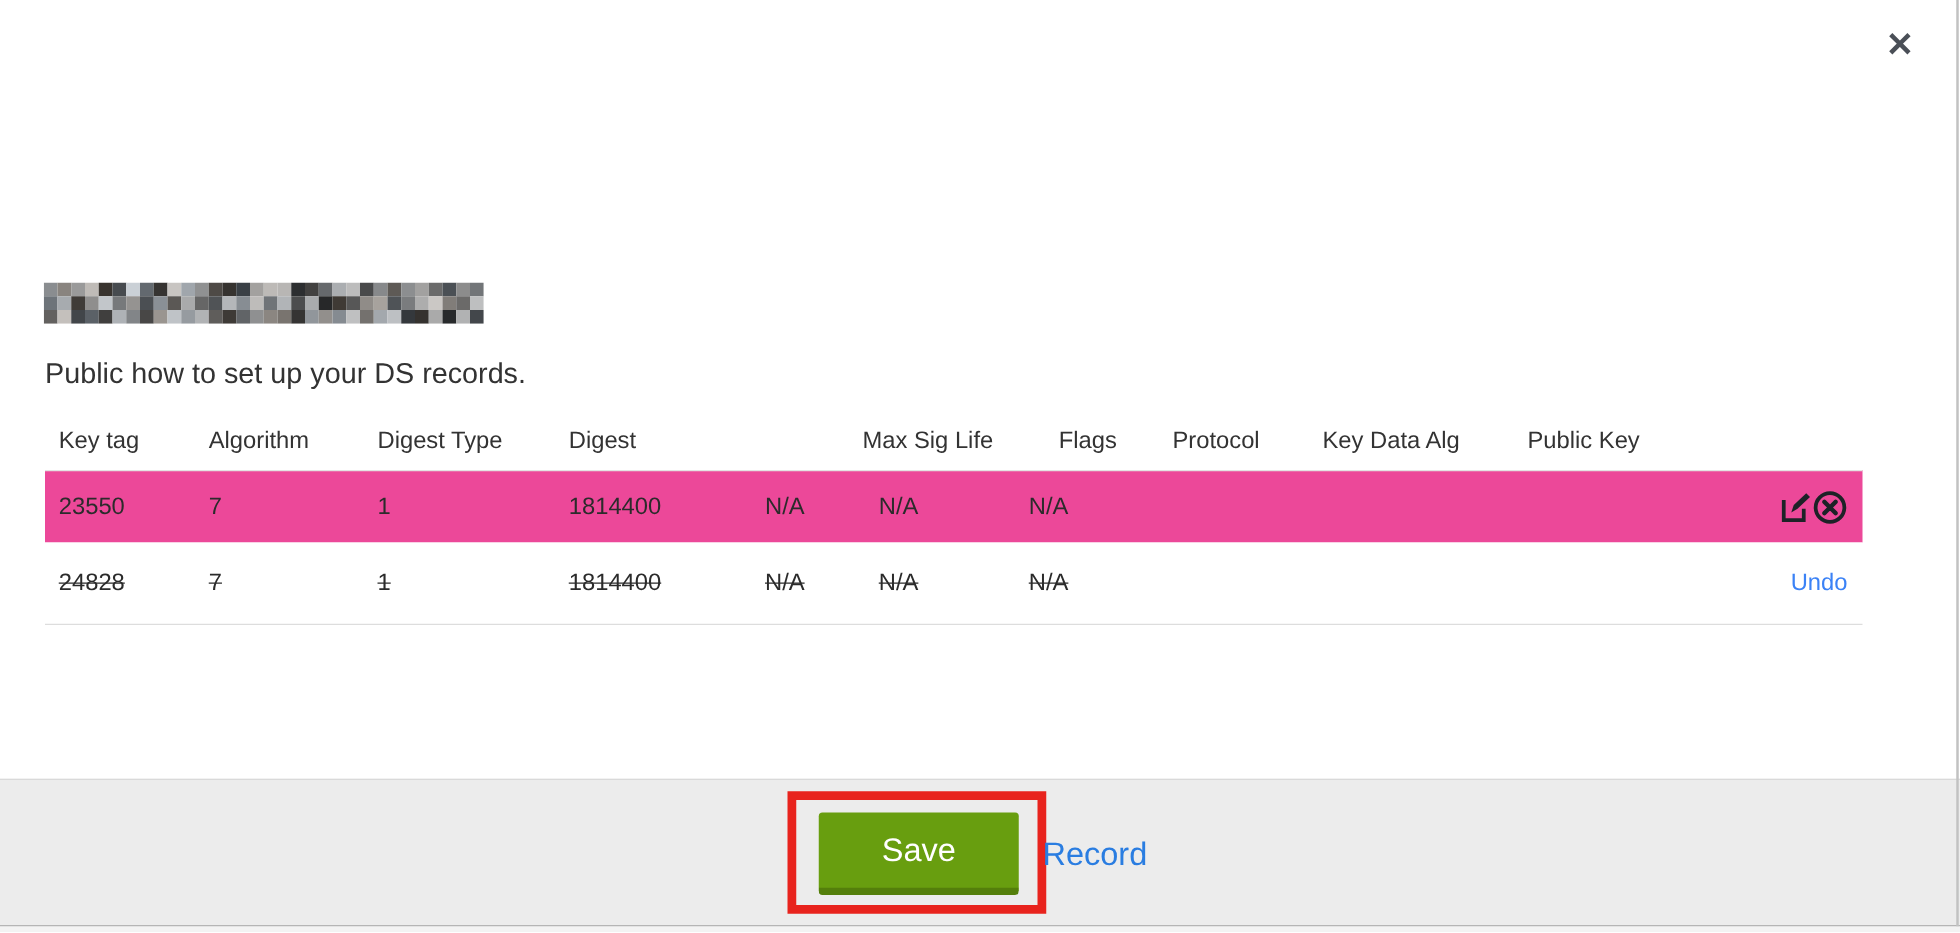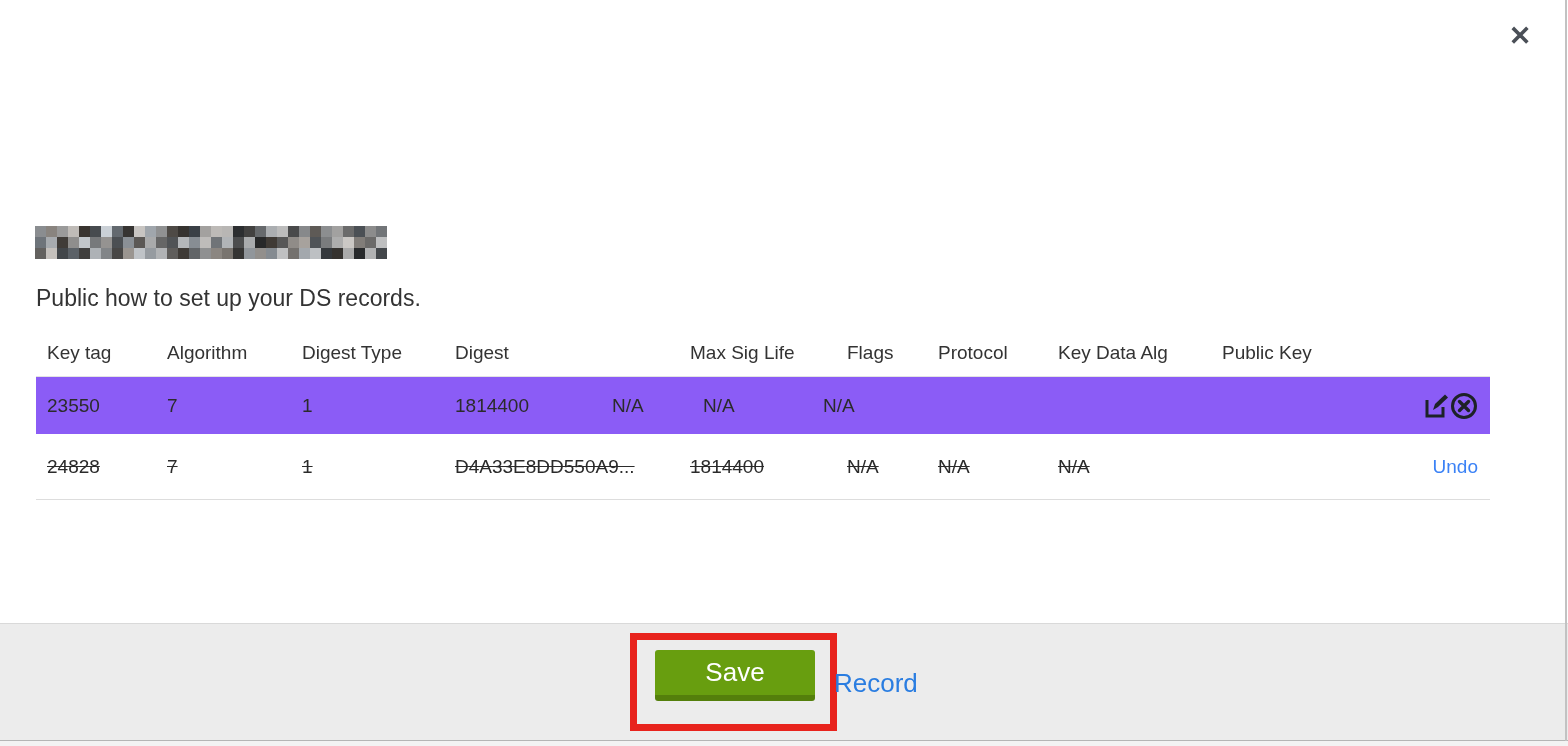--- a/index.html
+++ b/index.html
@@ -74,21 +74,21 @@
     height: 46px;
     font-size: 19px;
     color: #333333;
   }
   .t-body-row {
     font-size: 19px;
     color: #2b2b2b;
   }
   .row-active {
     height: 58px;
-    background: #8b5cf6;
+    background: #ec4899;
     border-top: 1px solid #e3e3e3;
   }
   .row-deleted {
     height: 66px;
     background: #ffffff;
     border-bottom: 1px solid #dddddd;
   }
   .row-deleted .cell-text {
     text-decoration: line-through;
   }
@@ -149,21 +149,21 @@
     position: absolute;
     left: 630px; top: 633px;
     width: 207px; height: 98px;
     border: 7px solid #e8231d;
     pointer-events: none;
   }
 
   .save-btn {
     position: absolute;
     left: 655px; top: 650px;
-    width: 160px; height: 51px;
+    width: 160px; height: 66px;
     background: #689e0f;
     border: none;
     border-bottom: 6px solid #547f0b;
     border-radius: 3px;
     color: #ffffff;
     font-family: "Liberation Sans", sans-serif;
     font-size: 26px;
     cursor: pointer;
   }
 
@@ -233,21 +233,20 @@
             <path d="M9.5 9.5 L18.5 18.5 M18.5 9.5 L9.5 18.5" stroke="#1d2227" stroke-width="3.4" stroke-linecap="round"></path>
           </svg>
         </span>
       </div>
     </div>
 
     <div class="t-row t-body-row row-deleted">
       <div class="cell c-keytag cell-text">24828</div>
       <div class="cell c-algorithm cell-text">7</div>
       <div class="cell c-digesttype cell-text">1</div>
-      <div class="cell c-digest cell-text">D4A33E8DD550A9...</div>
       <div class="cell c-maxsig cell-text">1814400</div>
       <div class="cell c-flags cell-text">N/A</div>
       <div class="cell c-protocol cell-text">N/A</div>
       <div class="cell c-keydataalg cell-text">N/A</div>
       <div class="cell c-publickey cell-text"></div>
       <div class="cell c-actions">
         <a class="undo-link">Undo</a>
       </div>
     </div>
 

